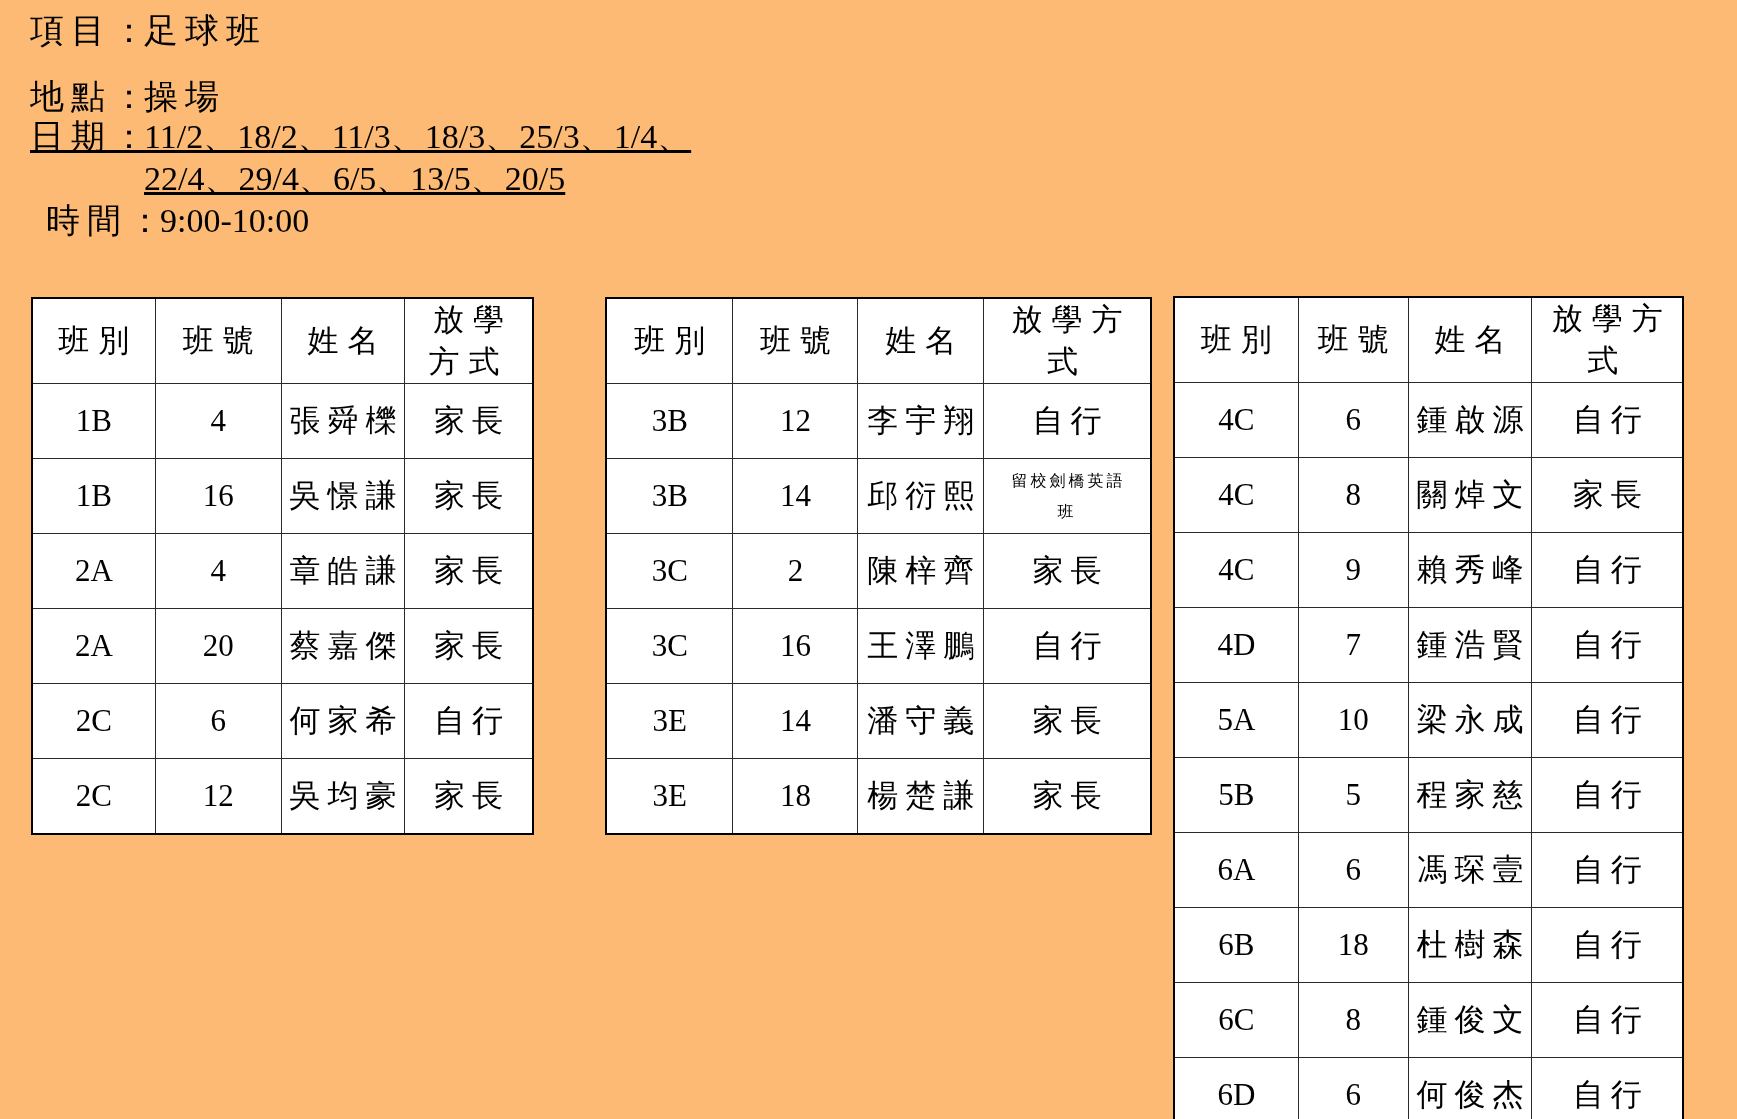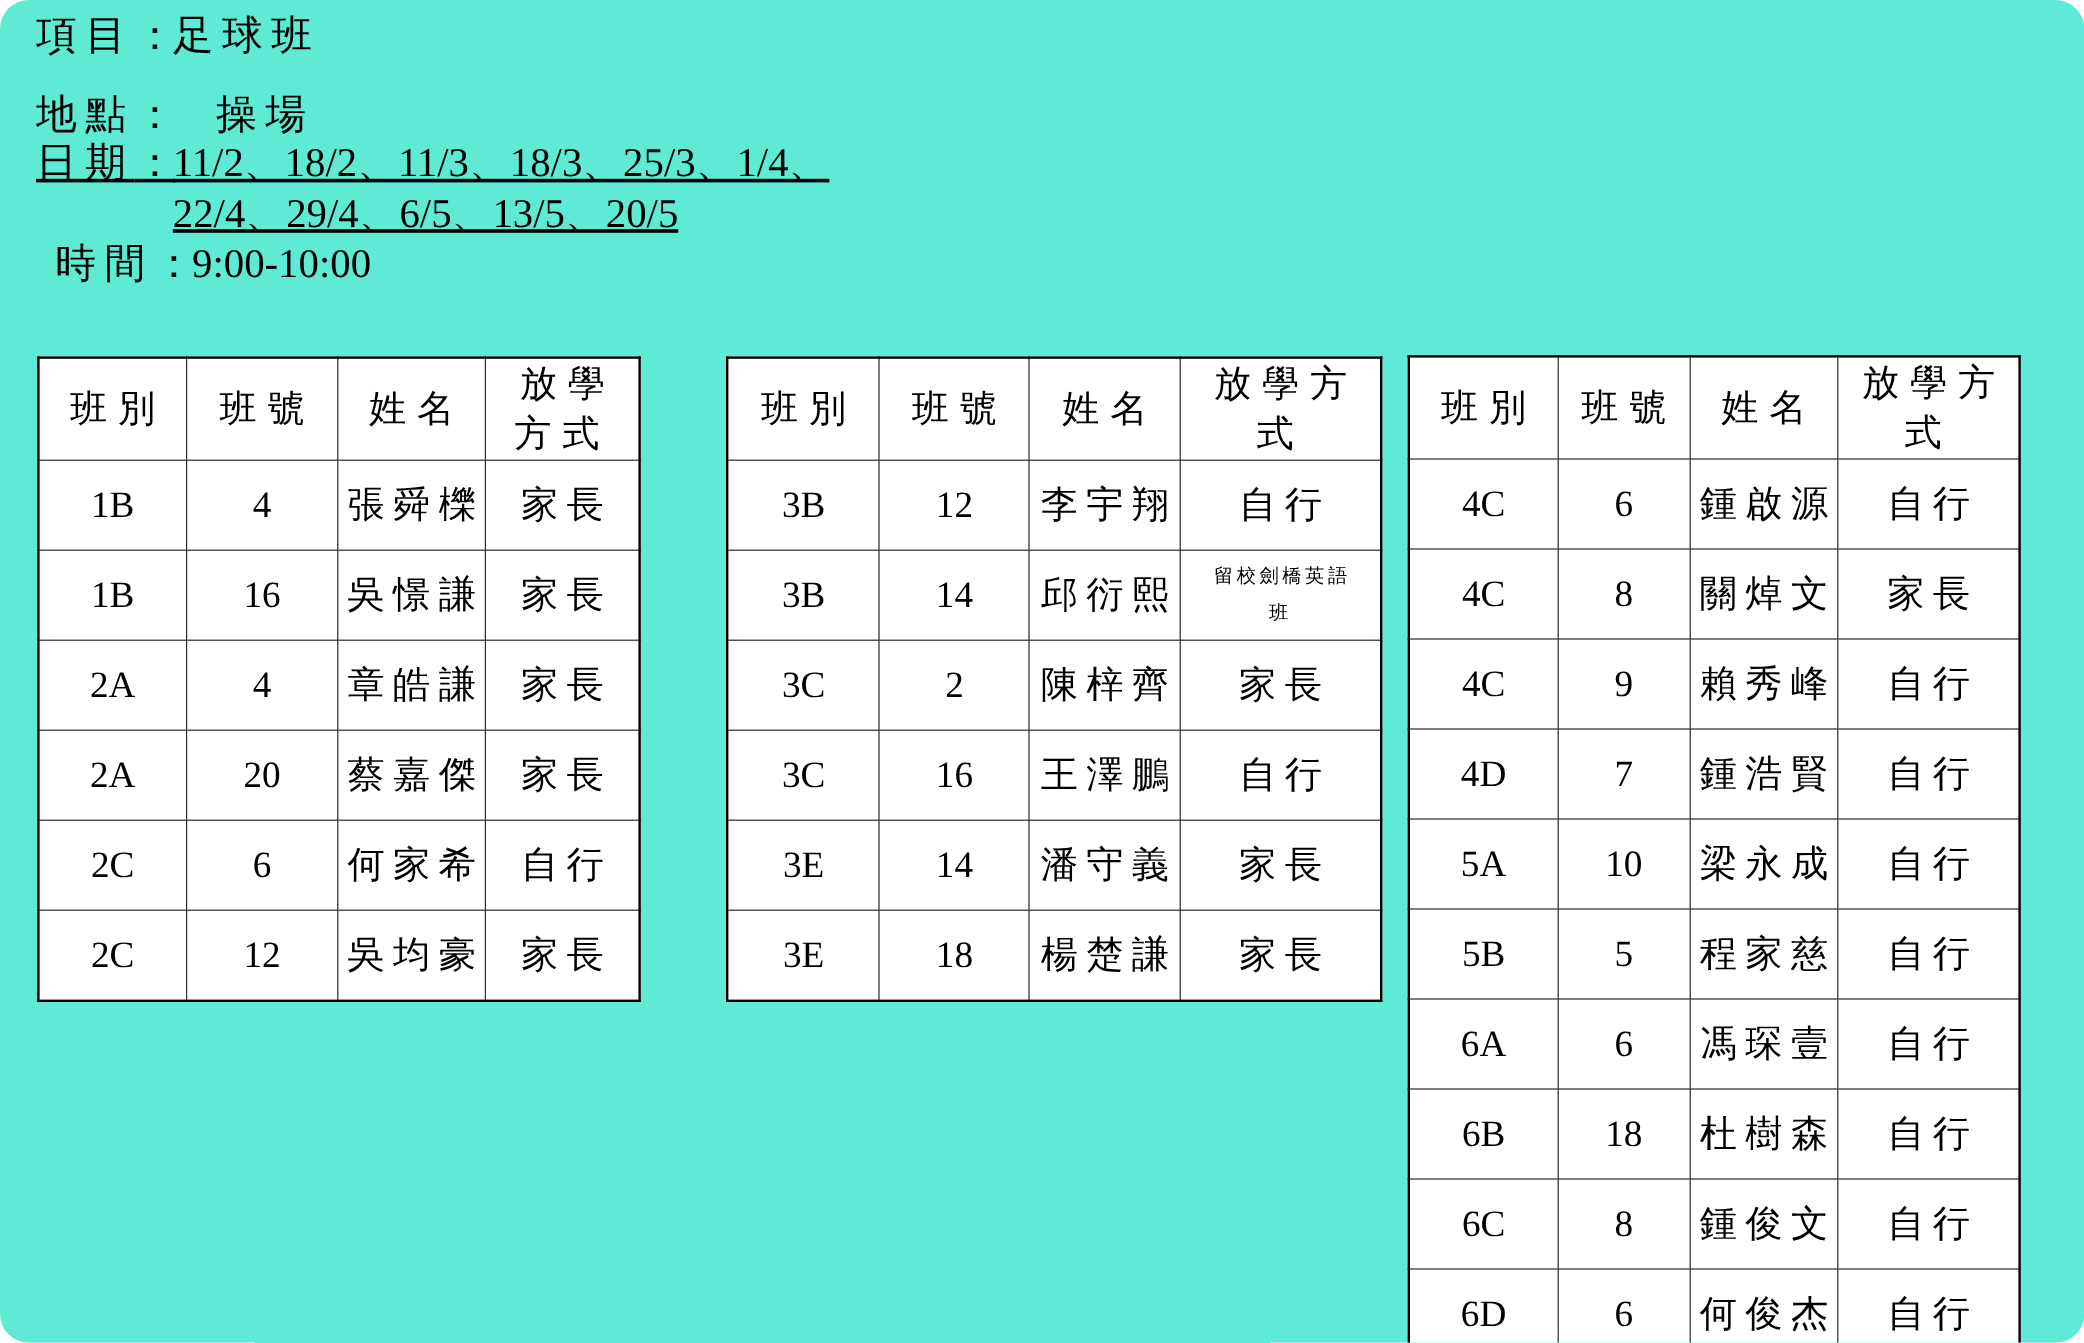--- a/index.html
+++ b/index.html
@@ -1,31 +1,30 @@
 <!DOCTYPE html>
 <html lang="zh-Hant"><head>
 <meta charset="utf-8">
 <style>
   html, body { margin: 0; padding: 0; background: #ffffff; }
   .page {
     position: relative;
     width: 1737px;
     height: 1119px;
     overflow: hidden;
-    background: #5eead4;
+    background: #fdba74;
     color: #000000;
     font-family: "Liberation Serif", "DejaVu Serif", serif;
-    border-radius: 24px;
   }
 
   
   .doc-header { position: absolute; left: 30px; top: 0; width: 900px; }
   .field { position: absolute; display: flex; align-items: flex-start; font-size: 34px; line-height: 42px; }
   .field-title    { top: 10px;  left: 0; }
-  .field-location { top: 76px;  left: 0; gap: 36px; }
+  .field-location { top: 76px;  left: 0; }
   .field-dates    { top: 116px; left: 0; text-decoration: underline; }
   .field-time     { top: 200px; left: 16px; }
   .f-label { flex: none; width: 114px; letter-spacing: 7px; white-space: nowrap; }
   .f-label .colon { letter-spacing: 0; }
   .f-value { white-space: nowrap; }
   .f-value.cjk { letter-spacing: 7px; text-align: right; }
   .f-value .vline { display: block; white-space: nowrap; }
 
   
   table.roster {

